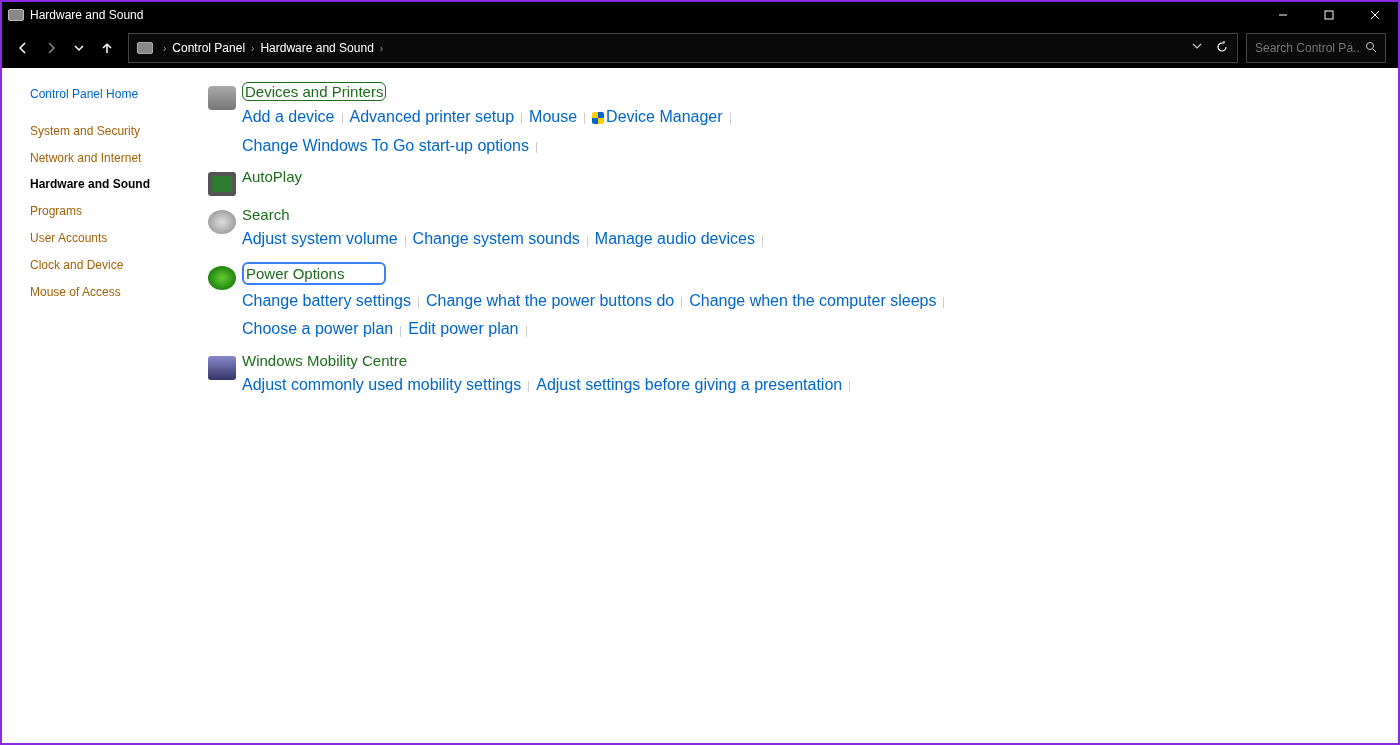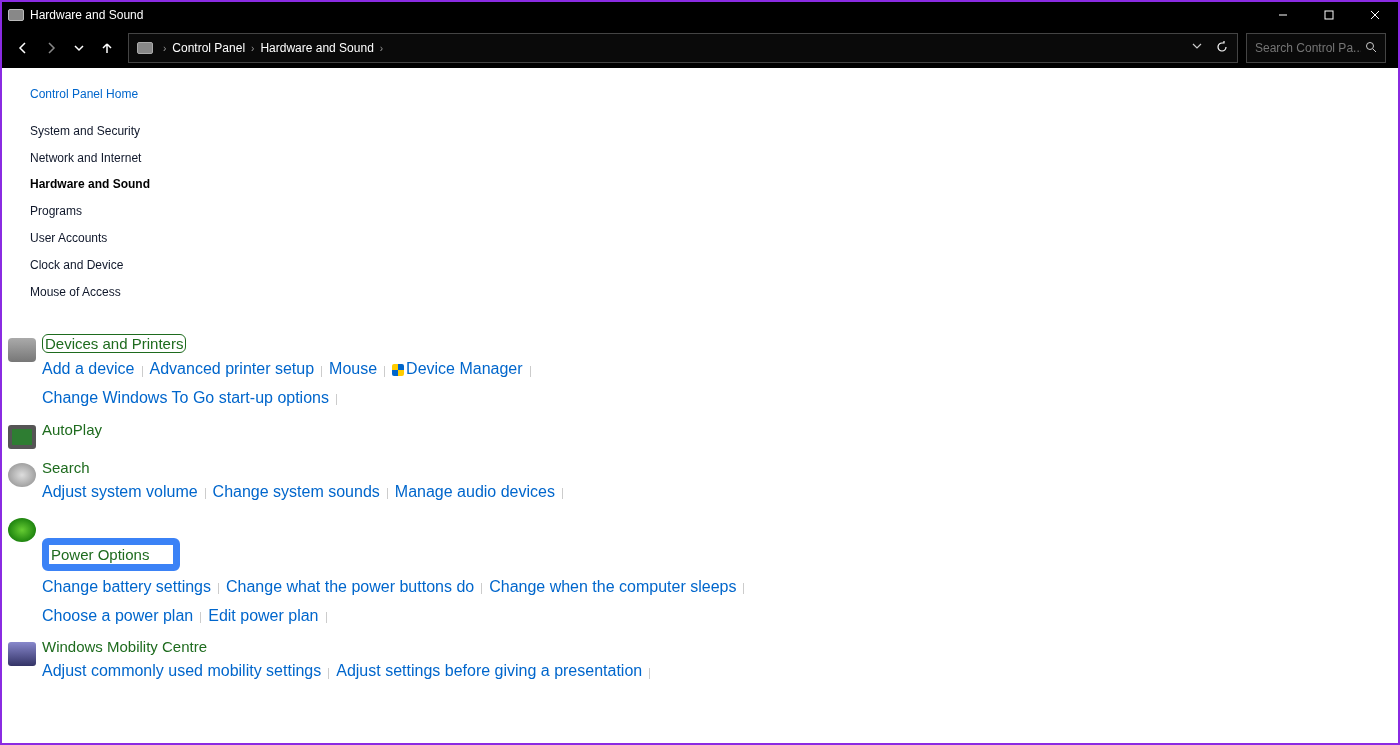--- a/index.html
+++ b/index.html
@@ -72,29 +72,28 @@
   .search-box input {
     background: transparent; border: none; outline: none;
     color: #aaa; font-size: 12px; flex:1; width: 100px;
   }
   .search-box .mag { color:#ccc; font-size:12px; margin-left:4px;}
   
   .content {
     display: flex;
     height: calc(745px - 26px - 40px - 4px);
     background: #fff;
-    flex-direction: column;
   }
   .sidebar {
     width: 200px;
     padding: 18px 10px 10px 28px;
   }
   .sidebar a {
     display: block;
-    color: #0f172a;
+    color: #a16207;
     text-decoration: none;
     margin-bottom: 10px;
     line-height: 1.4;
     cursor: pointer;
     font-size: 12px;
   }
   .sidebar a.active { font-weight: bold; color: #000; }
   .main {
     flex: 1;
     padding: 14px 20px 10px 0;
@@ -116,21 +115,21 @@
   .ico-autoplay { background: #2e7d32; border:4px solid #555; border-radius:3px;}
   .ico-sound { background: radial-gradient(#ddd,#888); border-radius:50%;}
   .ico-power { background: radial-gradient(#6c3,#060); border-radius:50%;}
   .ico-mobility { background: linear-gradient(#88c,#336); border-radius:3px;}
   .cat-body { flex:1; }
   .cat-title {
     color: #1e6b1e; font-size: 15px;
     cursor: pointer; display: inline-block; border-radius: 6px;
   }
   .boxed { border: 1px solid #1e6b1e; padding: 0 2px;}
-  .highlighted { border: 7px solid #3b82f6; padding: 1px 24px 1px 2px; margin-top: 24px;}
+  .highlighted { border: 2px solid #3b82f6; padding: 1px 40px 1px 2px;}
   .links { margin-top: 3px; line-height: 1.6; }
   .links a {
     color: #0066cc; text-decoration: none; cursor: pointer;
     font-size: 16px;
   }
   .link-sep {
     display: inline-block;
     width: 1px; height: 11px;
     background: #ccc; margin: 0 7px;
     vertical-align: middle;

